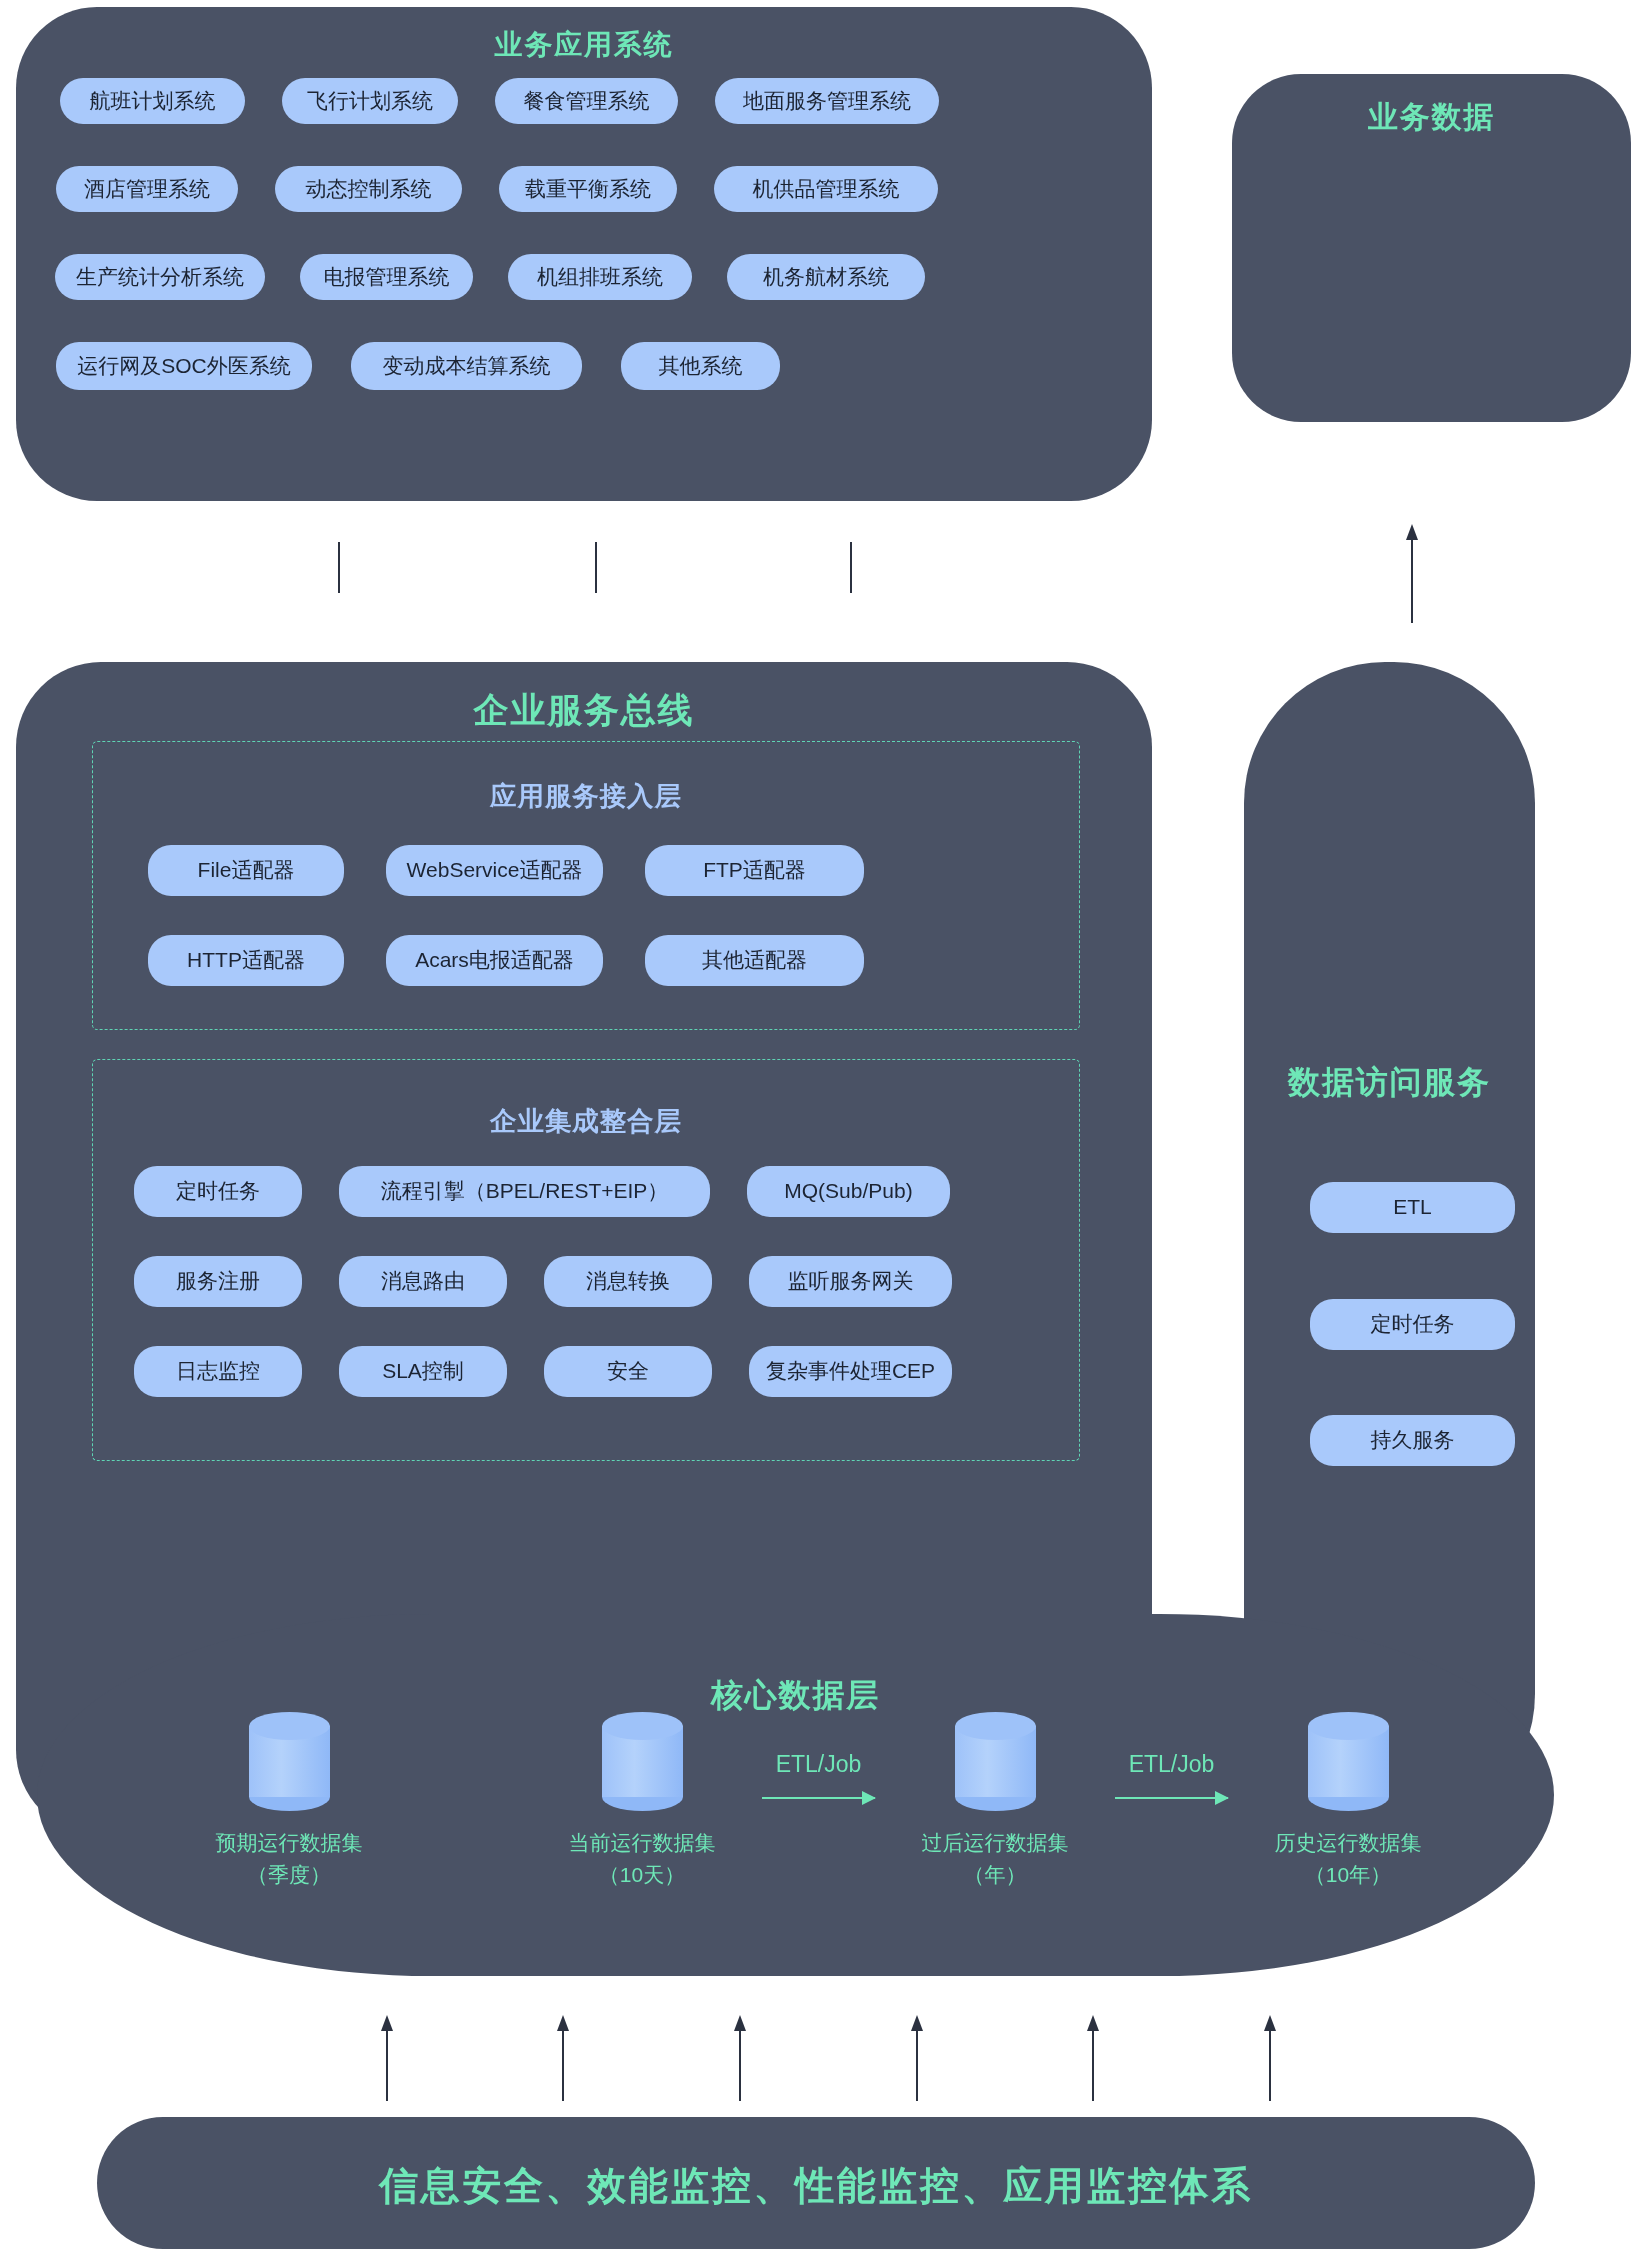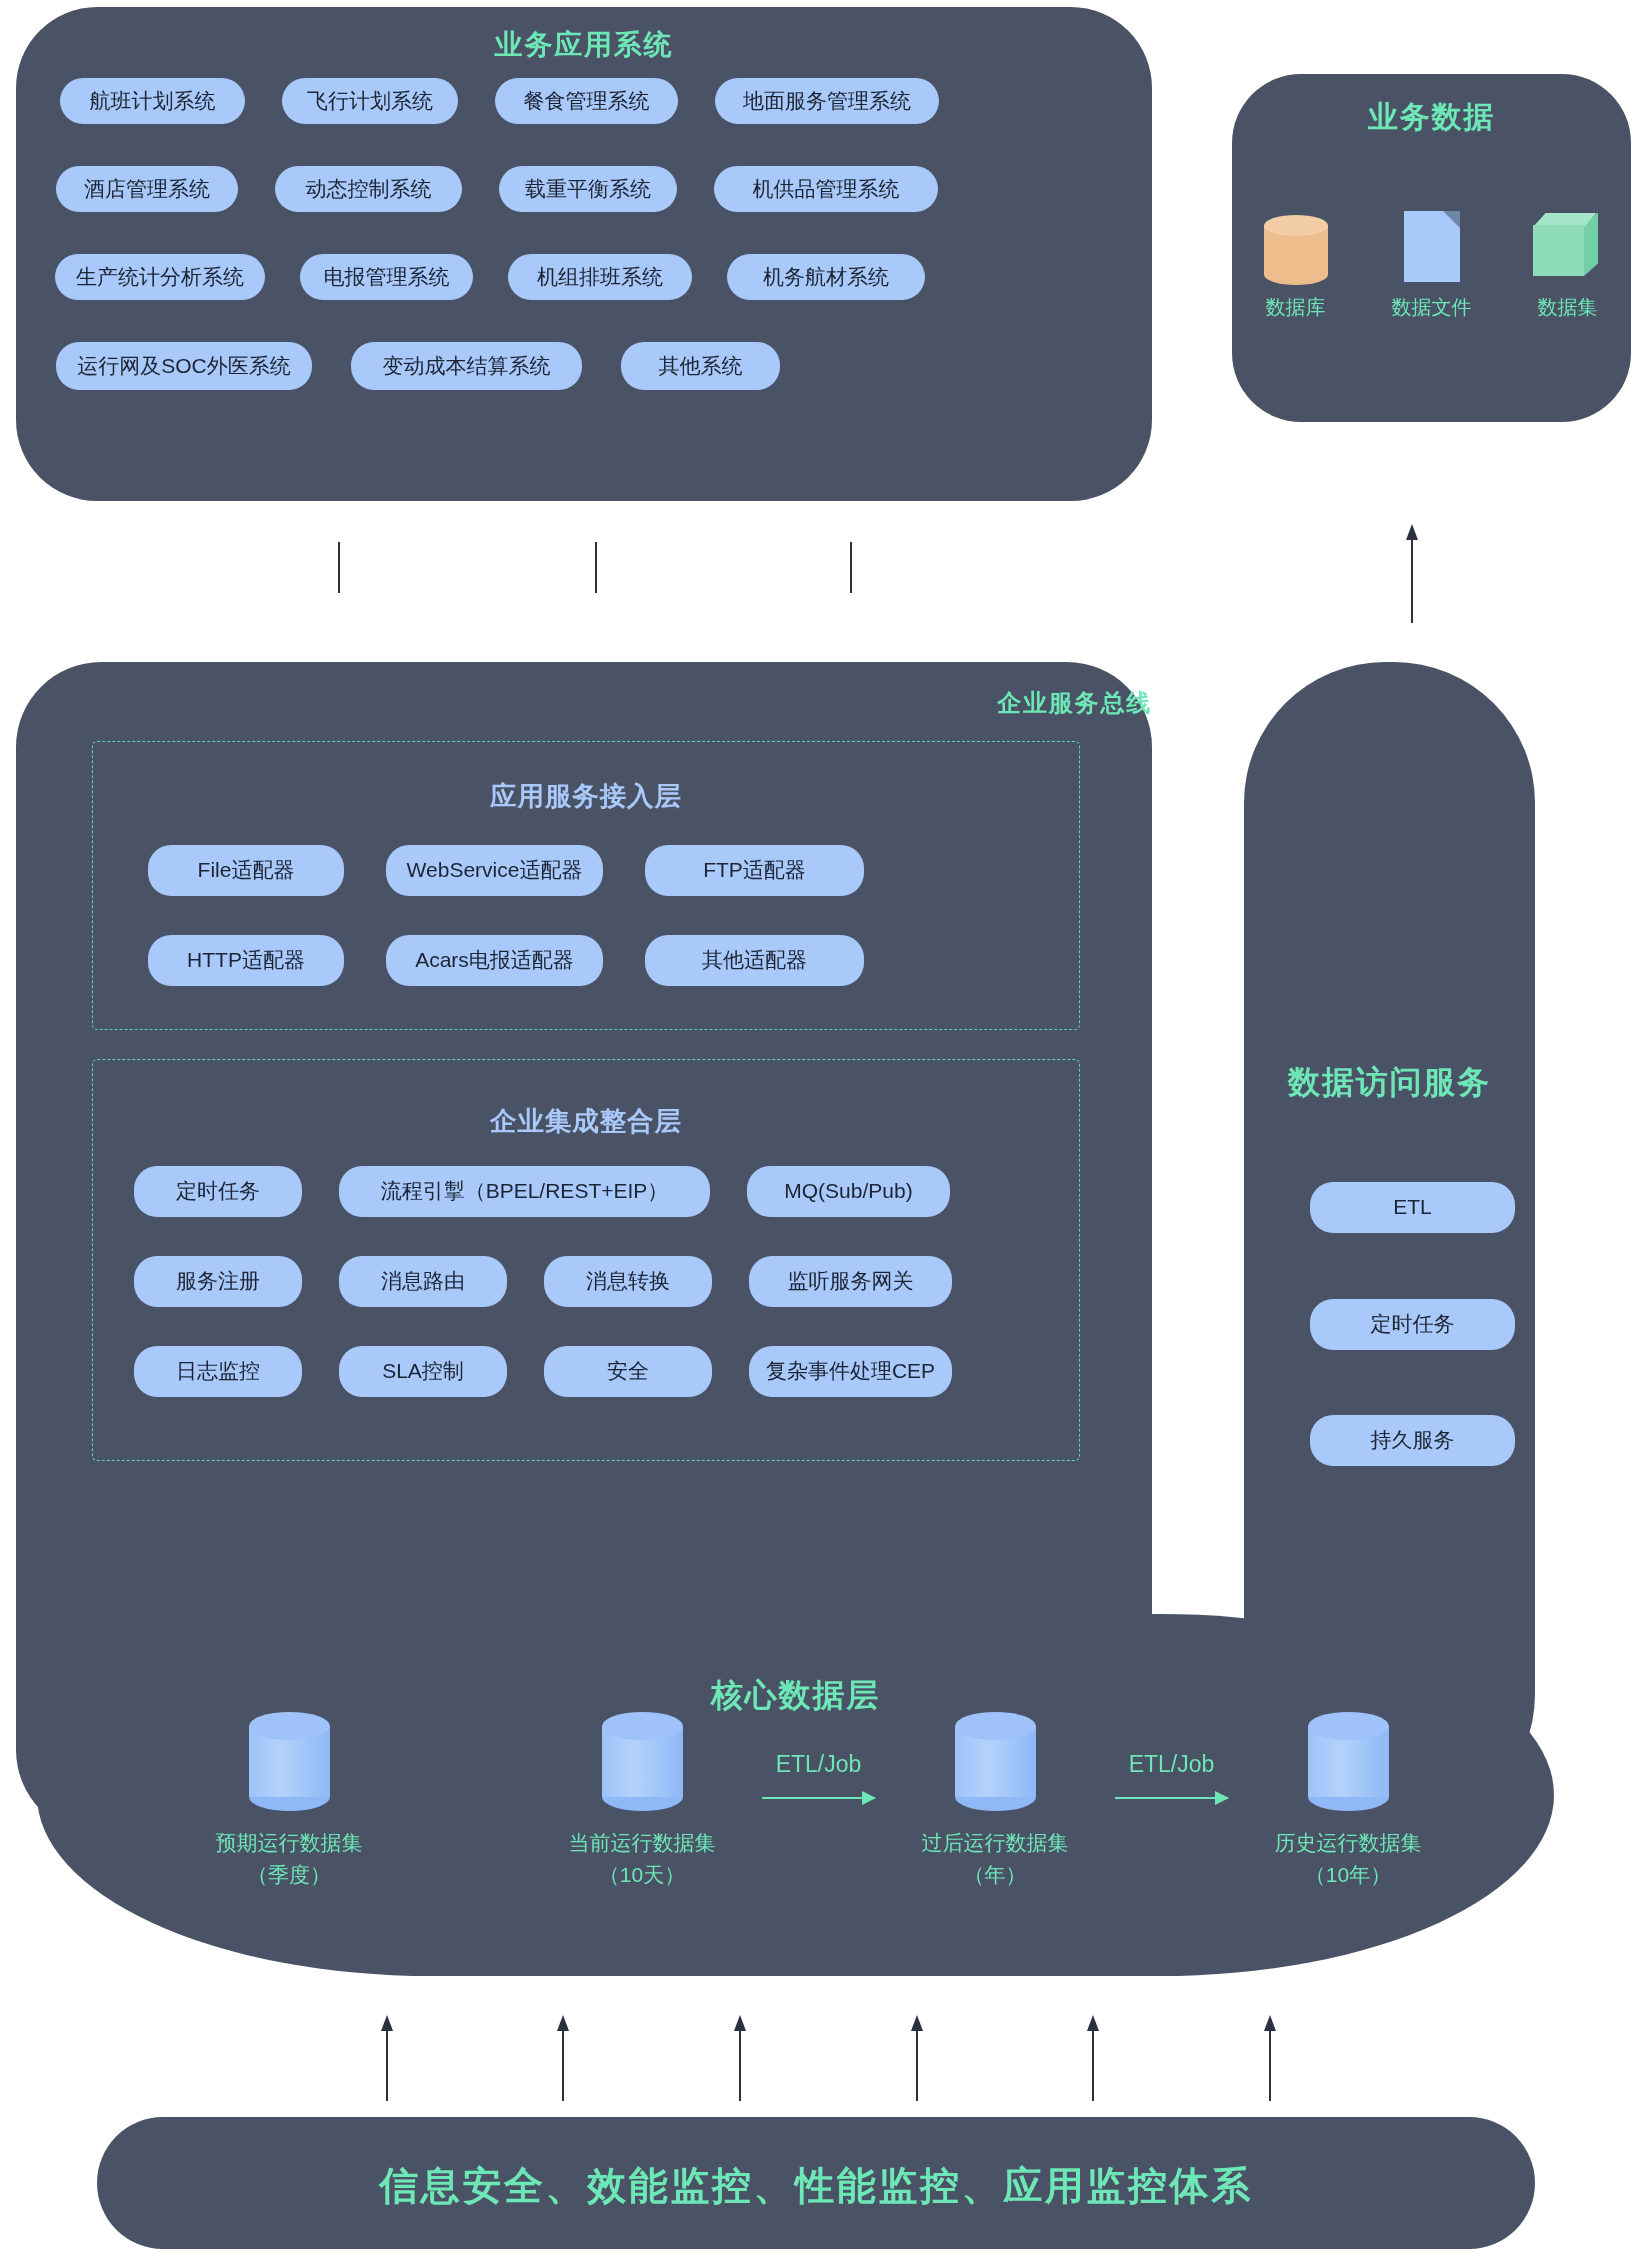--- a/index.html
+++ b/index.html
@@ -64,21 +64,21 @@
   .cube{width:69px;height:69px;position:relative;}
   .cube .front{position:absolute;left:0;top:12.4px;width:51px;height:51px;
     background:#8fdcbb;}
   .cube .topf{position:absolute;left:0;top:0;width:51px;height:14px;
     background:#a5e6ca;transform:skewX(-42deg);transform-origin:bottom left;}
   .cube .side{position:absolute;left:51px;top:12.4px;width:14px;height:51px;
     background:#72cfa8;transform:skewY(-42deg);transform-origin:top left;}
 
   
   #esb{left:16px;top:662px;width:1136px;height:1173px;border-radius:85px;}
-  #esb .sec-title{font-size:24px;position:absolute;top:25px;text-align:right;}
+  #esb .sec-title{font-size:35px;position:absolute;top:25px;}
 
   
   #data-access{left:1244px;top:662px;width:291px;height:1173px;border-radius:141px;}
   #data-access .sec-title{font-size:32px;position:absolute;top:399px;}
 
   
   #core-data{left:37px;top:1614px;width:1517px;height:362px;
     border-radius:52% / 100%;}
   #core-data .sec-title{font-size:32px;position:absolute;top:60px;}
 
@@ -132,50 +132,20 @@
   <div class="pill" style="width:198px;height:46px;">机务航材系统</div>
 </div>
 <div class="row" style="left:56px;top:342px;gap:39px;">
   <div class="pill" style="width:256px;height:48px;">运行网及SOC外医系统</div>
   <div class="pill" style="width:231px;height:48px;">变动成本结算系统</div>
   <div class="pill" style="width:159px;height:48px;">其他系统</div>
 </div>
 
 <div class="panel" id="biz-data">
   <div class="sec-title">业务数据</div>
-  <div class="bd-icons">
-    <div class="bd-item">
-      <div class="bd-gfx">
-        <div class="cyl-o">
-            <div class="bot"></div>
-            <div class="body"></div>
-            <div class="top"></div>
-          </div>
-      </div>
-      <div class="bd-cap">数据库</div>
-    </div>
-    <div class="bd-item">
-      <div class="bd-gfx">
-        <div class="file-i">
-            <div class="fold"></div>
-          </div>
-      </div>
-      <div class="bd-cap">数据文件</div>
-    </div>
-    <div class="bd-item">
-      <div class="bd-gfx">
-        <div class="cube">
-            <div class="side"></div>
-            <div class="topf"></div>
-            <div class="front"></div>
-          </div>
-      </div>
-      <div class="bd-cap">数据集</div>
-    </div>
-  </div>
 </div>
 
 <div class="conn" style="left:338px;top:542px;height:51px;"></div>
 <div class="conn" style="left:595px;top:542px;height:51px;"></div>
 <div class="conn" style="left:850px;top:542px;height:51px;"></div>
 
 <div class="uparrow" style="left:1411px;top:538px;height:85px;"></div>
 
 <div class="panel" id="esb">
   <div class="sec-title">企业服务总线</div>

